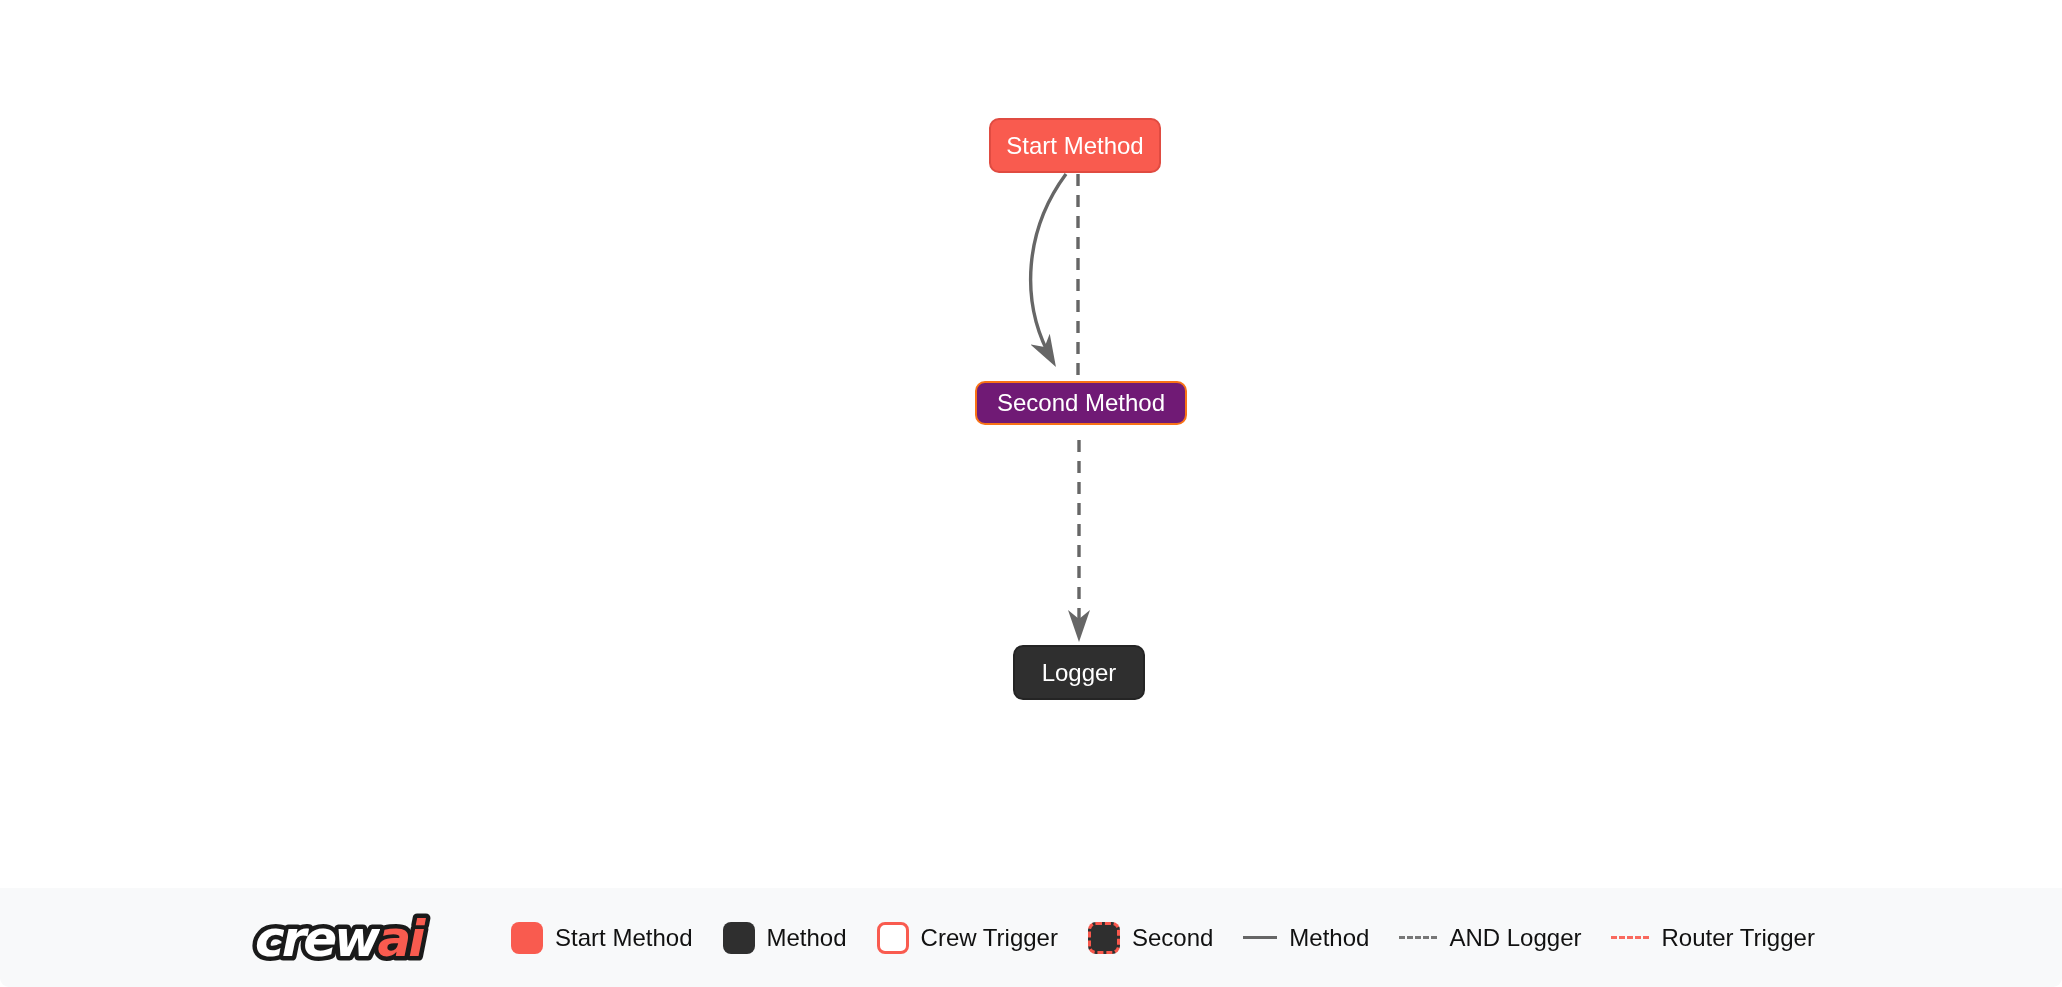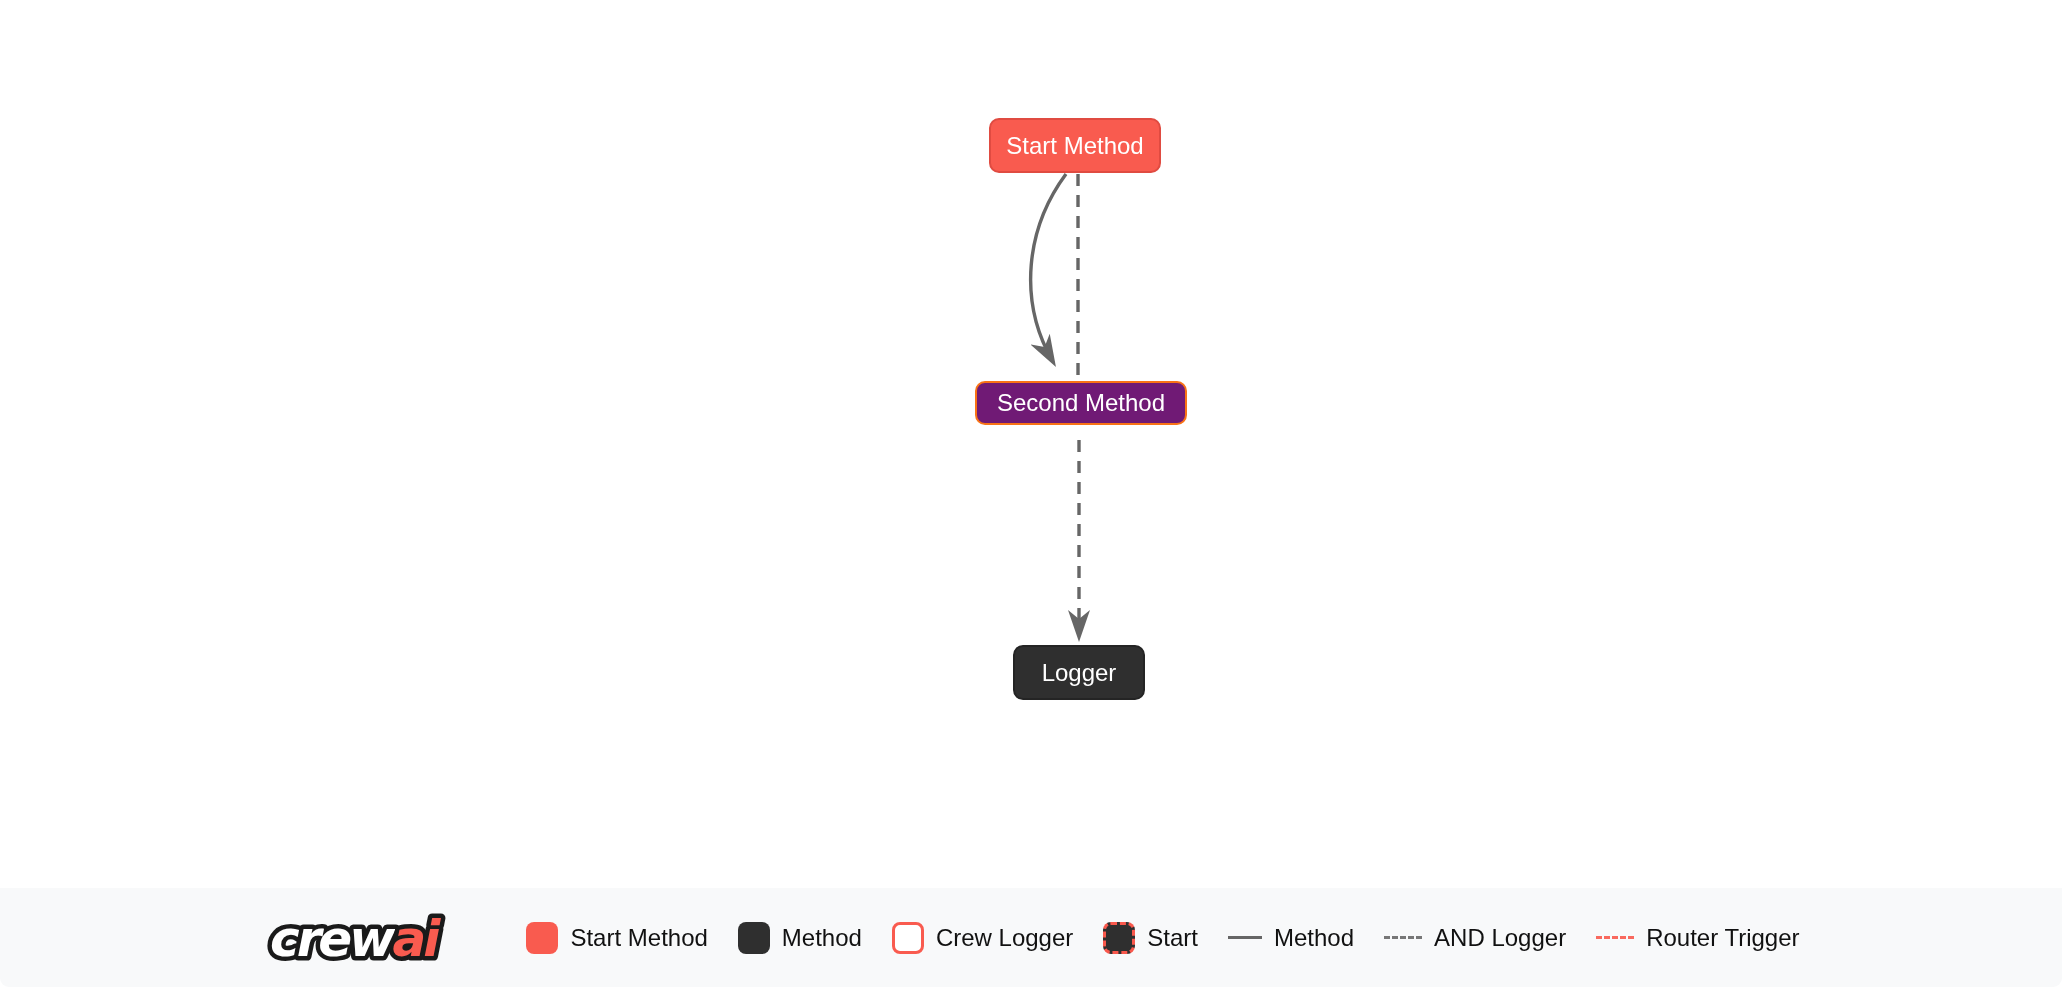--- a/index.html
+++ b/index.html
@@ -144,26 +144,26 @@
       <span>Start Method</span>
     </div>
 
     <div class="legend-item">
       <span class="swatch swatch-method"></span>
       <span>Method</span>
     </div>
 
     <div class="legend-item">
       <span class="swatch swatch-crew"></span>
-      <span>Crew Logger</span>
+      <span>Crew Trigger</span>
     </div>
 
     <div class="legend-item">
       <span class="swatch swatch-router"></span>
-      <span>Start</span>
+      <span>Second</span>
     </div>
 
     <div class="legend-item">
       <span class="line-swatch line-solid"></span>
       <span>Method</span>
     </div>
 
     <div class="legend-item">
       <span class="line-swatch line-dashed"></span>
       <span>AND Logger</span>

